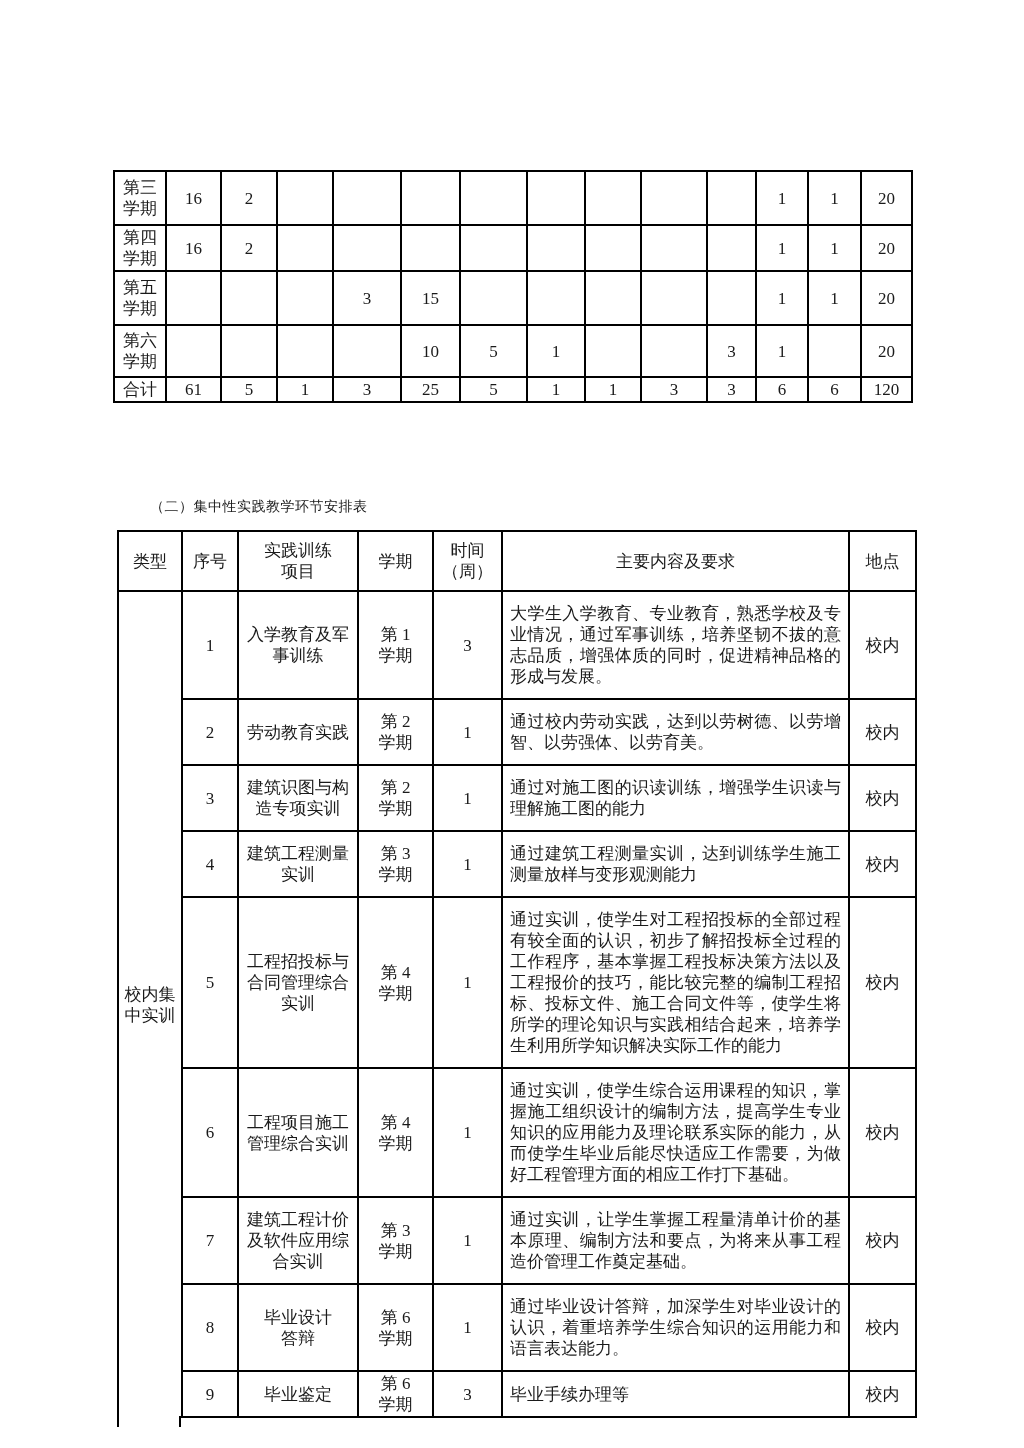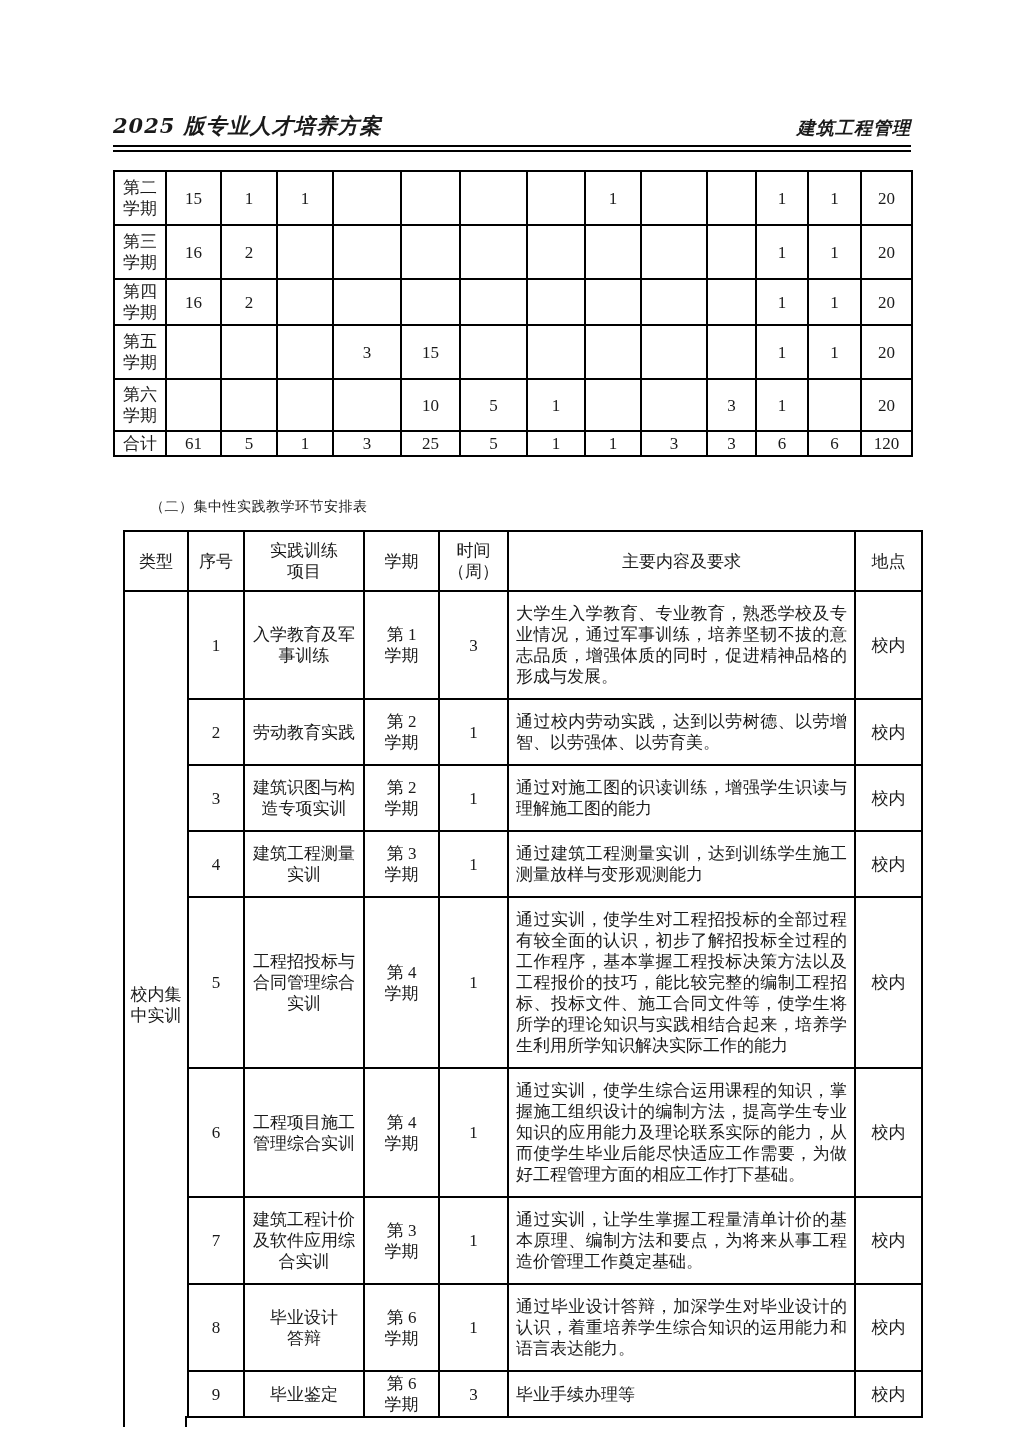--- a/index.html
+++ b/index.html
@@ -25,78 +25,54 @@
 
   
   .t1{position:absolute;left:113px;top:170px;width:798px;}
 
   
   .sec-title{position:absolute;left:150px;top:498px;
              font-family:"Liberation Sans","DejaVu Sans",sans-serif;
              font-weight:normal;font-size:14px;letter-spacing:0.5px;}
 
   
-  .t2wrap{position:absolute;left:123px;top:530px;width:728px;border-radius:25px;}
+  .t2wrap{position:absolute;left:117px;top:530px;width:728px;border-radius:25px;}
   .t2{width:798px;}
   .t2 .content-cell{text-align:justify;padding:11px 7px;font-size:17px;line-height:21px;}
   .t2 .type-cell{border-bottom:none;}
   .ext{position:absolute;top:100%;margin-top:-2px;width:2px;height:11px;background:#000;}
 
   
   .page-num{position:absolute;left:0;top:1451px;width:100%;text-align:center;
             font-size:17px;}
 </style>
 </head>
 <body>
 
 <div class="page">
 
-  <div class="hdr">
-    <div class="hdr-row">
-      <span class="hdr-script hdr-left">2025 版专业人才培养方案</span>
-      <span class="hdr-script hdr-right">建筑工程管理</span>
-    </div>
-    <div class="hdr-rule"></div>
-  </div>
 
   <table class="t1">
     <colgroup>
       <col style="width:52px">
         <col style="width:55px">
         <col style="width:56px">
         <col style="width:56px">
       <col style="width:68px">
         <col style="width:59px">
         <col style="width:67px">
         <col style="width:58px">
       <col style="width:56px">
         <col style="width:66px">
         <col style="width:49px">
         <col style="width:52px">
       <col style="width:53px">
         <col style="width:51px">
     </colgroup>
     <tbody>
-        <tr style="height:54px">
-      <td class="pre">第二
-学期</td>
-      <td>15</td>
-      <td>1</td>
-      <td>1</td>
-      <td></td>
-      <td></td>
-      <td></td>
-      <td></td>
-      <td>1</td>
-      <td></td>
-      <td></td>
-      <td>1</td>
-      <td>1</td>
-      <td>20</td>
-    </tr>
     <tr style="height:54px">
       <td class="pre">第三
 学期</td>
       <td>16</td>
       <td>2</td>
       <td></td>
       <td></td>
       <td></td>
       <td></td>
       <td></td>

